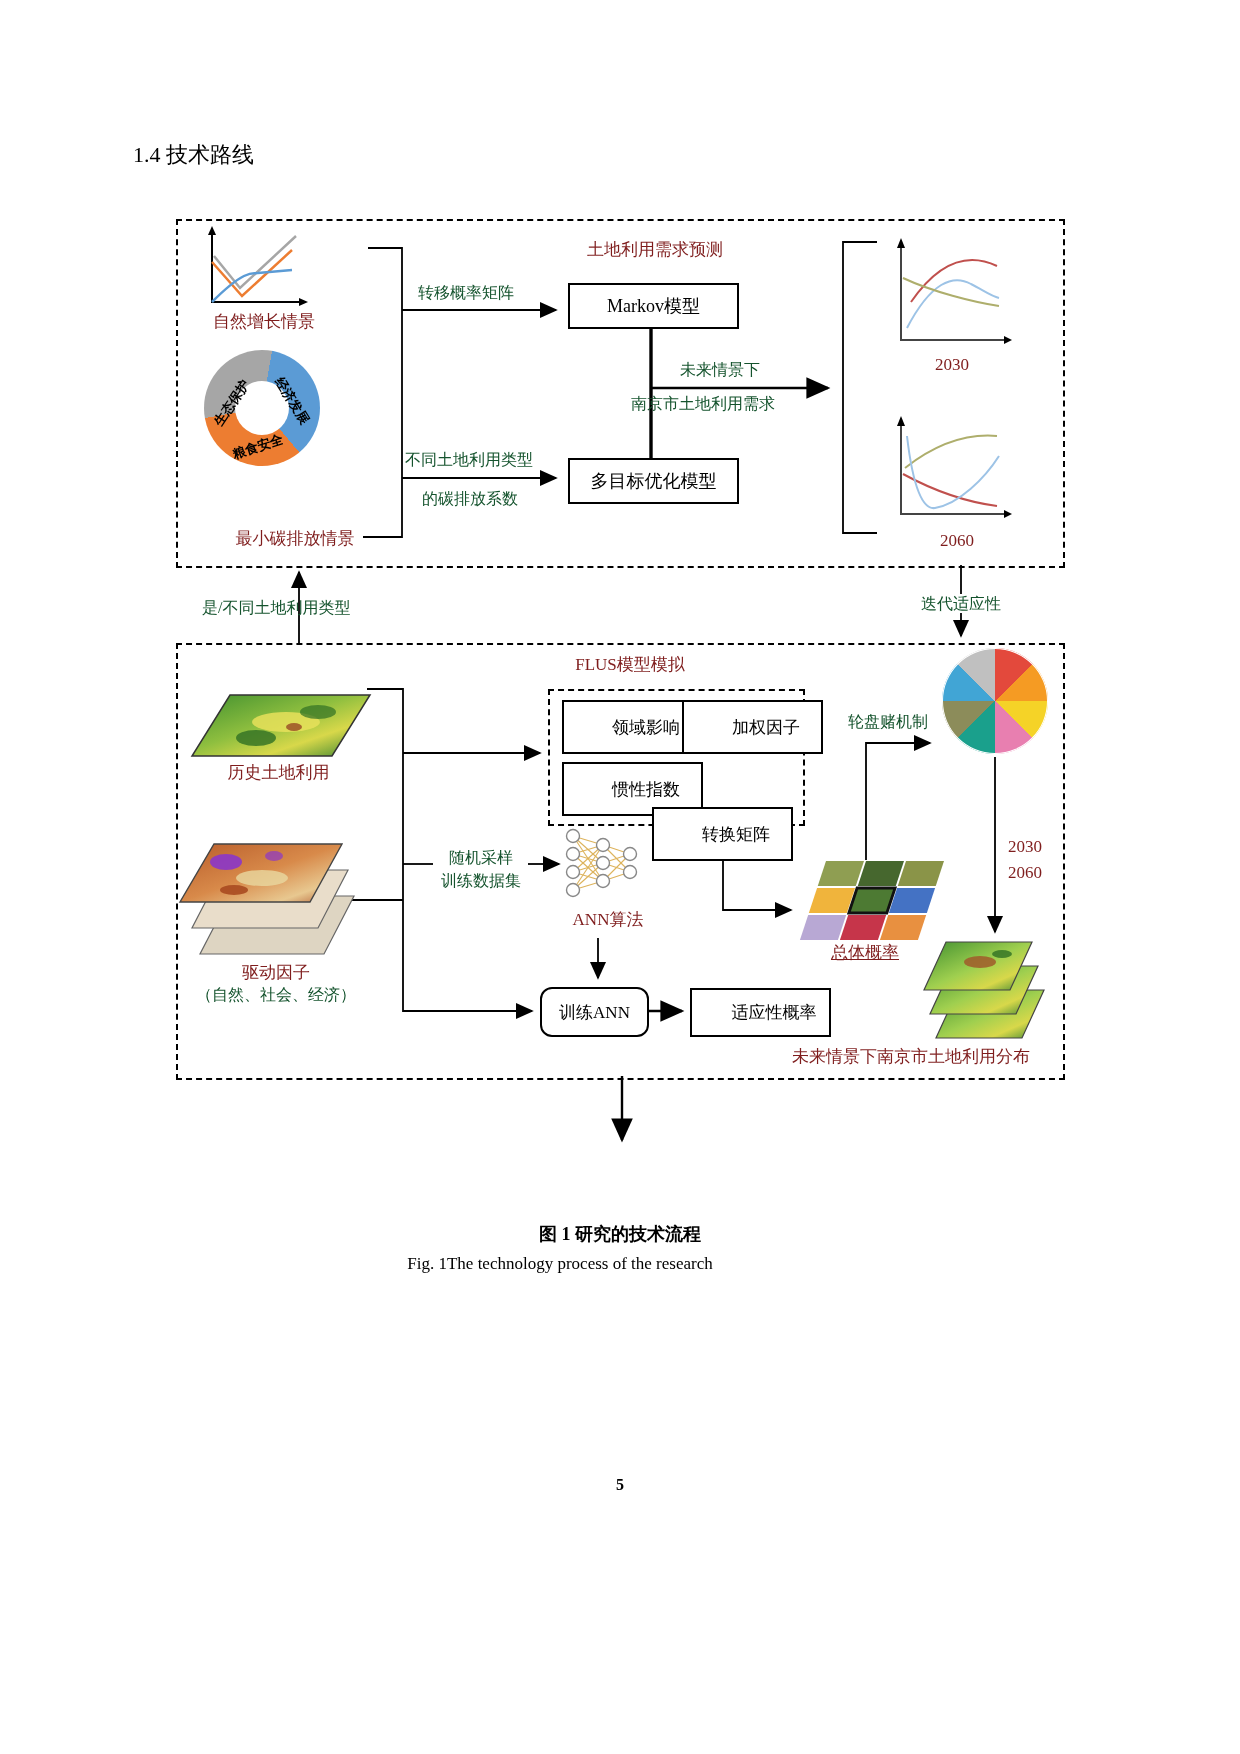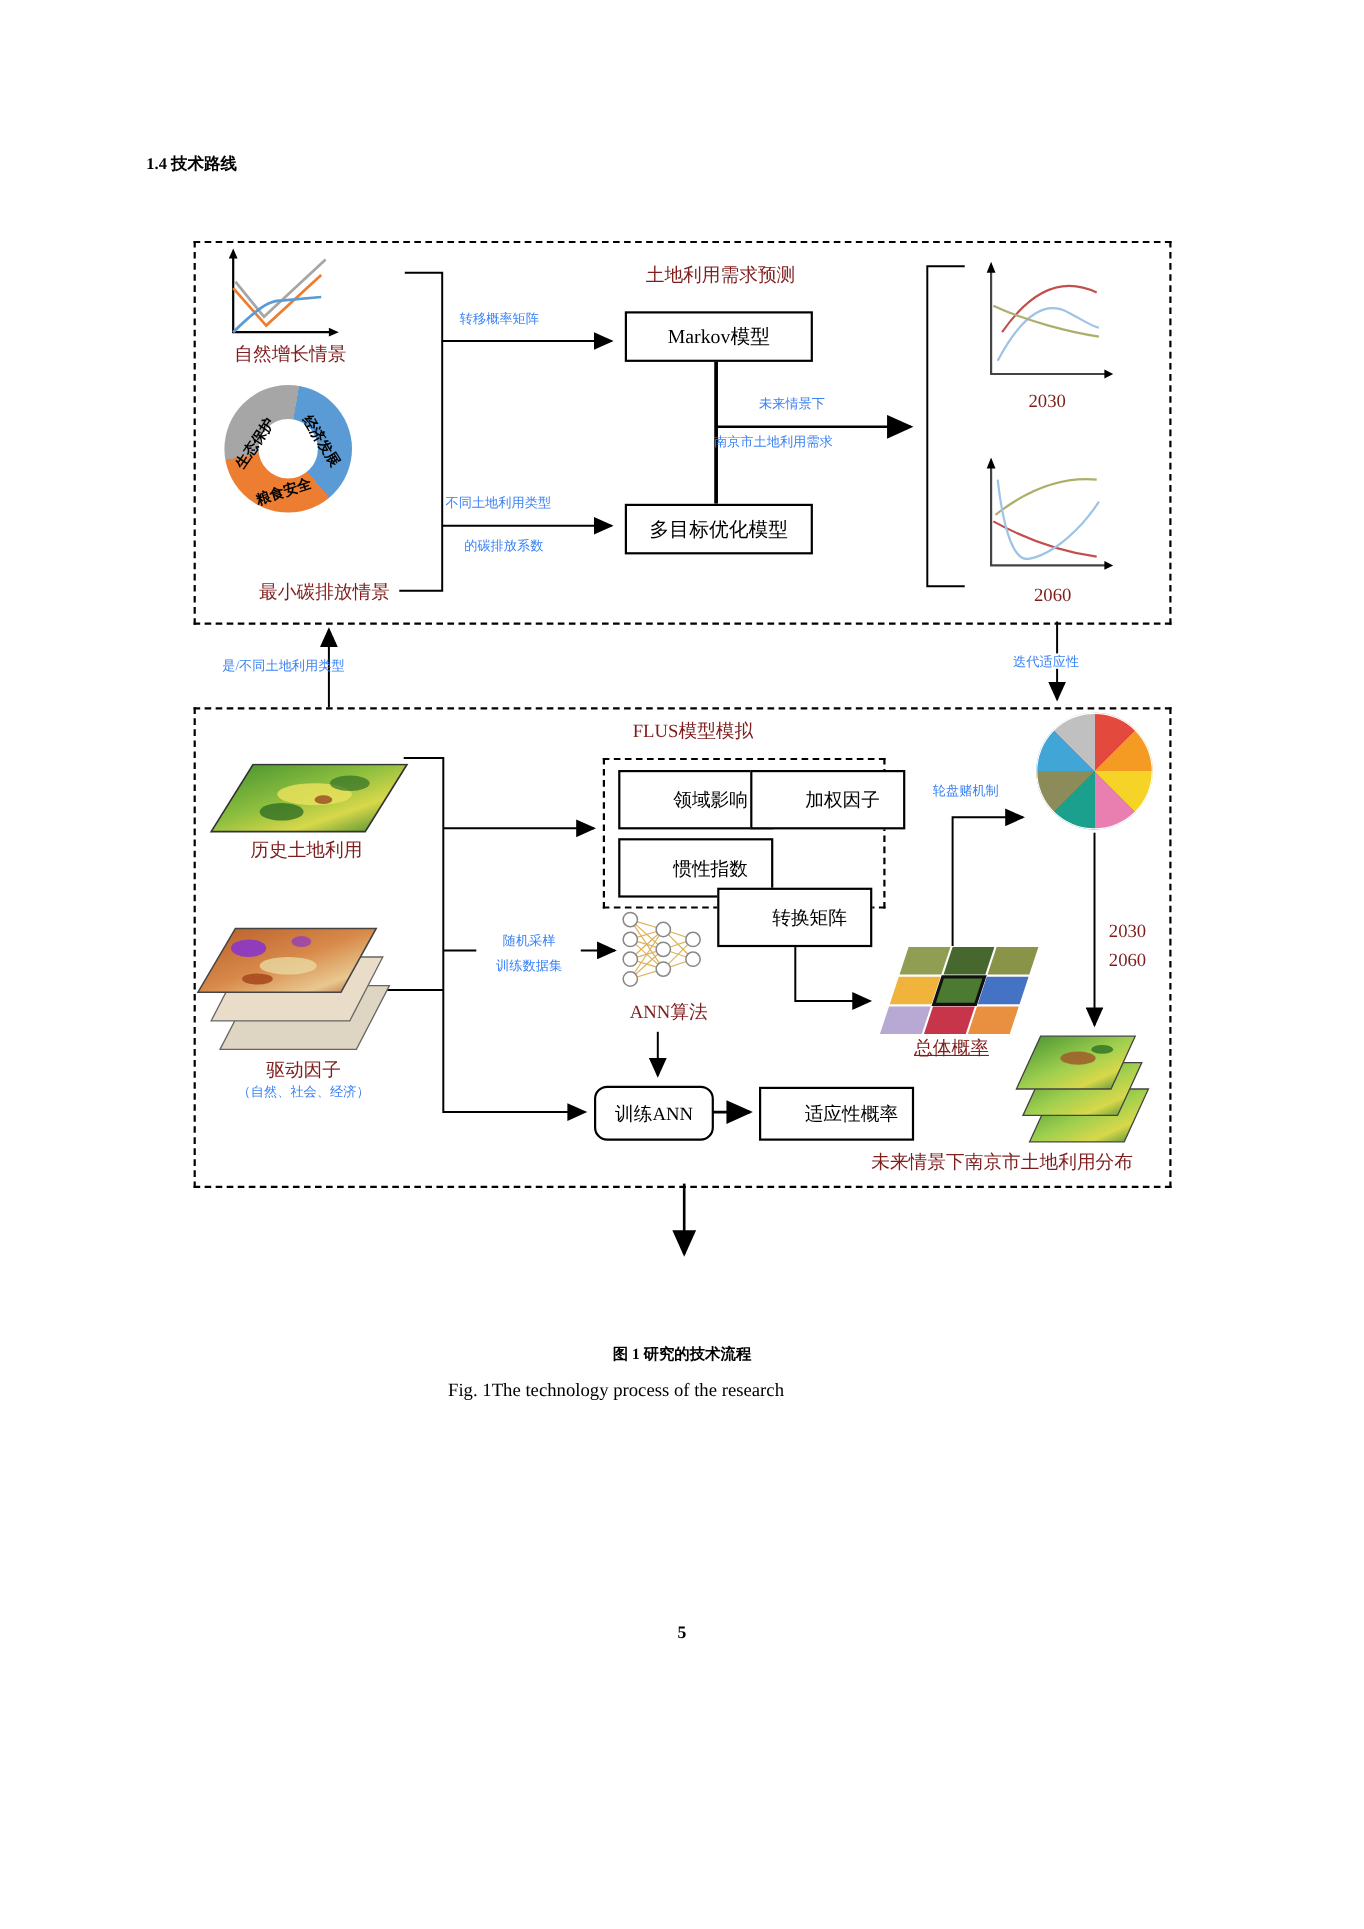--- a/index.html
+++ b/index.html
@@ -1,29 +1,29 @@
 <!DOCTYPE html>
 <html><head>
 <meta charset="utf-8">
 <style>
   html,body{margin:0;padding:0;background:#888;}
   .page{position:relative;width:1240px;height:1754px;background:#fff;margin:0 auto;
         font-family:"Liberation Serif","DejaVu Serif",serif;color:#000;overflow:hidden;}
   .abs{position:absolute;}
   .ctr{display:flex;align-items:center;justify-content:center;text-align:center;}
-  .lbl{font-size:12px;line-height:1.2;white-space:nowrap;color:#3b82f6;}
+  .lbl{font-size:16px;line-height:1.2;white-space:nowrap;color:#14532d;}
   .lbl17{font-size:17px;line-height:1.25;white-space:nowrap;color:#7f1d1d;}
   .dashed-box{border:2px dashed #000;background:transparent;}
   .inner-dashed{border:2px dashed #000;}
   .solid-box{border:2px solid #000;background:#fff;font-size:18px;}
   .param-box{border:2px solid #000;background:#fff;font-size:17px;padding-left:27px;}
   .rounded-box{border:2px solid #000;border-radius:12px;background:#fff;font-size:17px;}
   .result-bar{border:1.5px solid #444;background:#fff;font-size:18px;}
-  .heading{font-size:15px;font-weight:bold;}
-  .caption-zh{font-size:14px;font-weight:bold;}
+  .heading{font-size:22px;font-weight:normal;}
+  .caption-zh{font-size:18px;font-weight:bold;}
   .caption-en{font-size:17px;}
   .pagenum{font-size:16px;font-weight:bold;}
   .donut{border-radius:50%;}
   .donut-hole{position:absolute;left:31px;top:31px;width:54px;height:54px;border-radius:50%;background:#fff;}
   .donut-lbl{position:absolute;font-size:13px;font-weight:bold;white-space:nowrap;color:#000;}
   .pie{border-radius:50%;box-shadow:0 0 0 1px #fff inset;}
   .wbg{background:#fff;padding:0 3px;}
   svg{display:block;}
   .ln{stroke:#000;stroke-width:1.8;fill:none;}
   .lnthick{stroke:#000;stroke-width:3.4;fill:none;}

